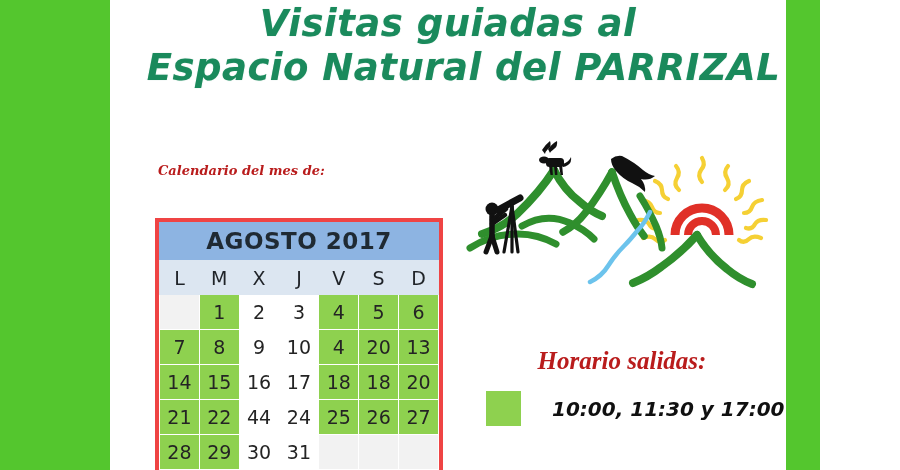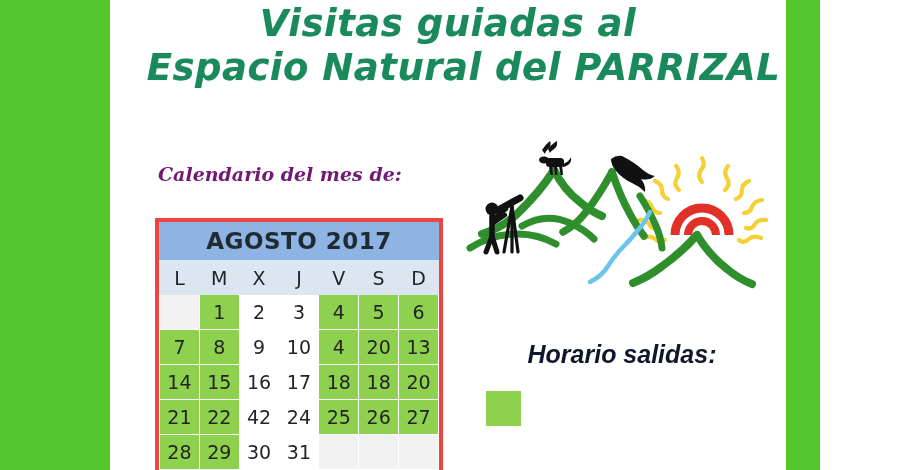--- a/index.html
+++ b/index.html
@@ -51,22 +51,22 @@
   #title-line-2 { font-size: 37px; padding-left: 31px; }
 
   
   #calendar-caption {
     position: absolute;
     left: 158px;
     top: 163px;
     font-family: "DejaVu Serif", serif;
     font-style: italic;
     font-weight: bold;
-    font-size: 19px;
-    color: #701a75;
+    font-size: 13px;
+    color: #b91c1c;
     white-space: nowrap;
   }
 
   
   #calendar {
     position: absolute;
     left: 155px;
     top: 218px;
     width: 288px;
     border: 4px solid #ef4444;
@@ -117,28 +117,28 @@
     left: 462px;
     top: 140px;
     width: 320px;
     height: 155px;
   }
 
   
   #schedule-heading {
     position: absolute;
     left: 462px;
-    top: 340px;
+    top: 347px;
     width: 320px;
     text-align: center;
-    font-family: Liberation Sans, sans-serif;
+    font-family: Liberation Serif, serif;
     font-weight: bold;
     font-style: italic;
     font-size: 25px;
-    color: #0f172a;
+    color: #b91c1c;
   }
   #schedule-legend {
     position: absolute;
     left: 486px;
     top: 391px;
     display: flex;
     align-items: center;
   }
   #legend-swatch {
     width: 35px;
@@ -209,21 +209,21 @@
             <td class="day-green">15</td>
             <td class="day-plain">16</td>
             <td class="day-plain">17</td>
             <td class="day-green">18</td>
             <td class="day-green">18</td>
             <td class="day-green">20</td>
           </tr>
           <tr>
             <td class="day-green">21</td>
             <td class="day-green">22</td>
-            <td class="day-plain">42</td>
+            <td class="day-plain">44</td>
             <td class="day-plain">24</td>
             <td class="day-green">25</td>
             <td class="day-green">26</td>
             <td class="day-green">27</td>
           </tr>
           <tr>
             <td class="day-green">28</td>
             <td class="day-green">29</td>
             <td class="day-plain">30</td>
             <td class="day-plain">31</td>
@@ -306,15 +306,16 @@
         <path d="M50 66 l6 46" stroke-width="3.2" fill="none" stroke-linecap="round"></path>
         <path d="M50 66 l0 46" stroke-width="3.2" fill="none" stroke-linecap="round"></path>
       </g>
     </svg>
   </div>
 
   <div id="schedule-heading">Horario salidas:</div>
 
   <div id="schedule-legend">
     <div id="legend-swatch"></div>
+    <div id="legend-text">10:00, 11:30 y 17:00</div>
   </div>
 
 </div>
 
 </body></html>

